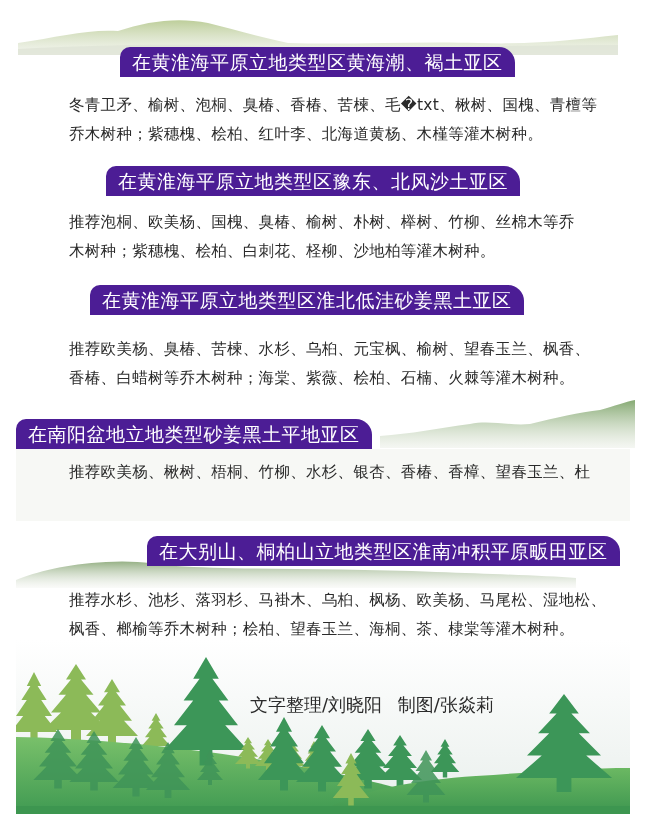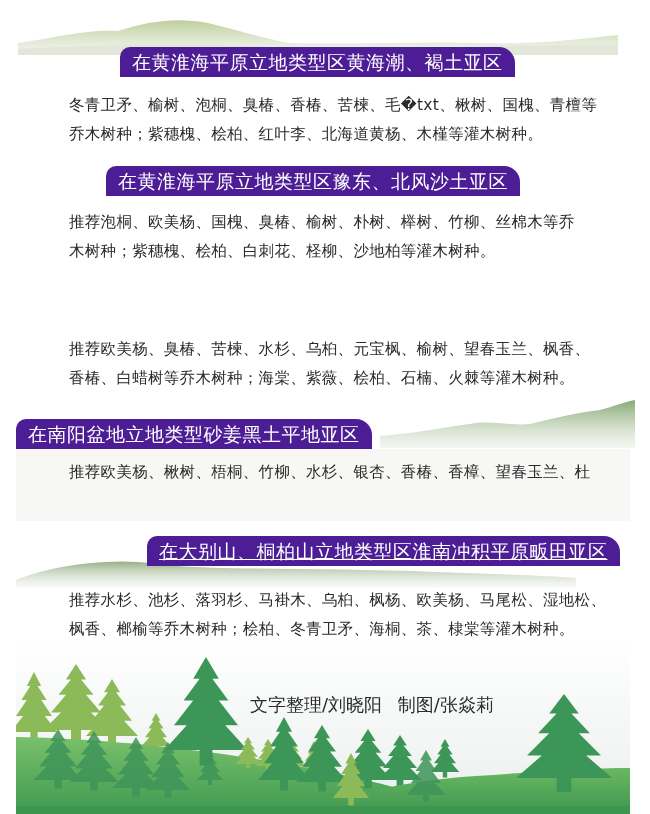--- a/index.html
+++ b/index.html
@@ -56,20 +56,21 @@
   </svg>
 
   <div class="pill" style="left:120px;top:47px;">在黄淮海平原立地类型区黄海潮、褐土亚区</div>
   <div class="body-text" style="left:69px;top:91px;">冬青卫矛、榆树、泡桐、臭椿、香椿、苦楝、毛�txt、楸树、国槐、青檀等</div>
   <div class="body-text" style="left:69px;top:120px;">乔木树种；紫穗槐、桧柏、红叶李、北海道黄杨、木槿等灌木树种。</div>
 
   <div class="pill" style="left:106px;top:166px;">在黄淮海平原立地类型区豫东、北风沙土亚区</div>
   <div class="body-text" style="left:69px;top:208px;">推荐泡桐、欧美杨、国槐、臭椿、榆树、朴树、榉树、竹柳、丝棉木等乔</div>
   <div class="body-text" style="left:69px;top:237px;">木树种；紫穗槐、桧柏、白刺花、柽柳、沙地柏等灌木树种。</div>
 
+  <div class="pill" style="left:90px;top:285px;">在黄淮海平原立地类型区淮北低洼砂姜黑土亚区</div>
   <div class="body-text" style="left:69px;top:335px;">推荐欧美杨、臭椿、苦楝、水杉、乌桕、元宝枫、榆树、望春玉兰、枫香、</div>
   <div class="body-text" style="left:69px;top:364px;">香椿、白蜡树等乔木树种；海棠、紫薇、桧柏、石楠、火棘等灌木树种。</div>
 
   <svg class="mist" style="left:380px;top:400px;" width="255" height="48" viewBox="0 0 255 48">
     <defs>
       <linearGradient id="mg2" x1="0" y1="0" x2="0" y2="1">
         <stop offset="0" stop-color="#7fa56b" stop-opacity="0.95"></stop>
         <stop offset="1" stop-color="#e5eadf" stop-opacity="0.4"></stop>
       </linearGradient>
     </defs>
@@ -83,23 +84,23 @@
   <svg class="mist" style="left:16px;top:548px;" width="560" height="40" viewBox="0 0 560 40">
     <defs>
       <linearGradient id="mg3" x1="0" y1="0" x2="0" y2="1">
         <stop offset="0" stop-color="#8aa878" stop-opacity="0.9"></stop>
         <stop offset="1" stop-color="#eef0ea" stop-opacity="0.3"></stop>
       </linearGradient>
     </defs>
     <path d="M0 32 C20 24 50 16 90 14 C120 12 140 16 160 18 C220 22 320 20 420 24 C480 26 530 28 560 30 L560 40 L0 40 Z" fill="url(#mg3)"></path>
   </svg>
 
-  <div class="pill" style="left:147px;top:536px;text-decoration:underline;">在大别山、桐柏山立地类型区淮南冲积平原畈田亚区</div>
+  <div class="pill" style="left:147px;top:536px;">在大别山、桐柏山立地类型区淮南冲积平原畈田亚区</div>
   <div class="body-text" style="left:69px;top:586px;">推荐水杉、池杉、落羽杉、马褂木、乌桕、枫杨、欧美杨、马尾松、湿地松、</div>
-  <div class="body-text" style="left:69px;top:615px;">枫香、榔榆等乔木树种；桧柏、冬青卫矛、海桐、茶、棣棠等灌木树种。</div>
+  <div class="body-text" style="left:69px;top:615px;">枫香、榔榆等乔木树种；桧柏、望春玉兰、海桐、茶、棣棠等灌木树种。</div>
 
   <svg class="scene" width="614" height="174" viewBox="0 0 614 174">
     <defs>
       <linearGradient id="sky" x1="0" y1="0" x2="0" y2="1">
         <stop offset="0" stop-color="#ffffff"></stop>
         <stop offset="1" stop-color="#e9efec"></stop>
       </linearGradient>
       <linearGradient id="hill1" x1="0" y1="0" x2="0" y2="1">
         <stop offset="0" stop-color="#79c06a"></stop>
         <stop offset="1" stop-color="#3f9a52"></stop>

